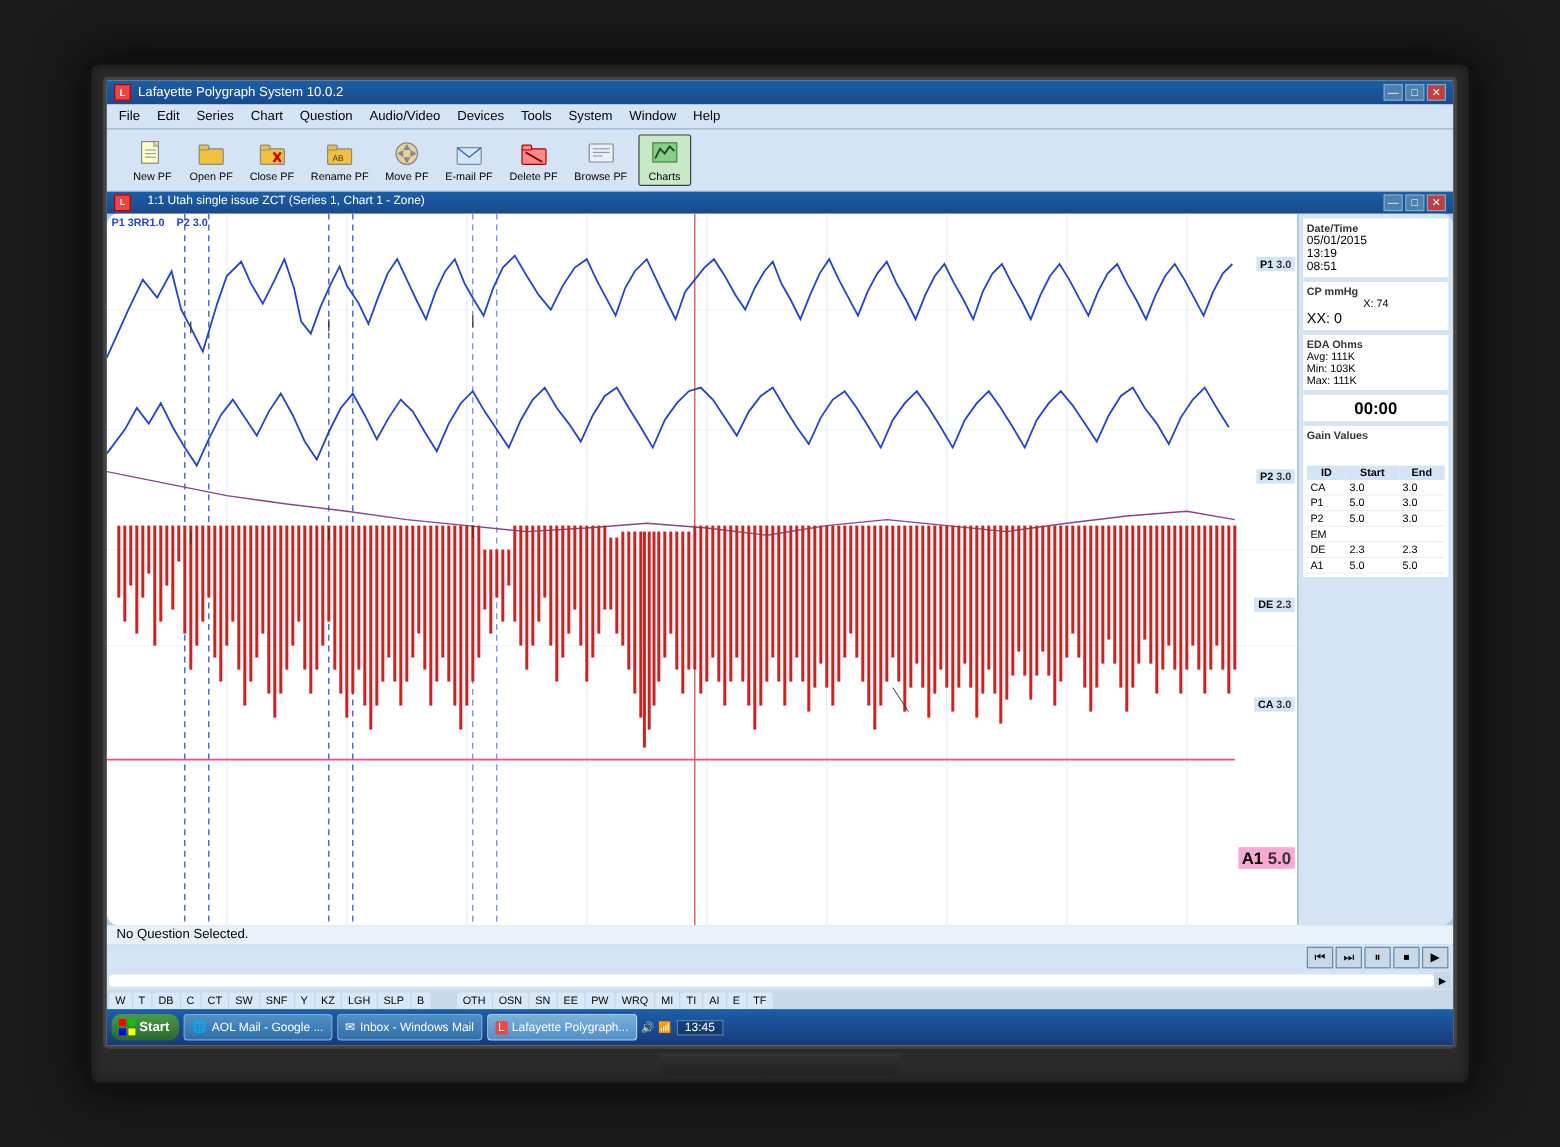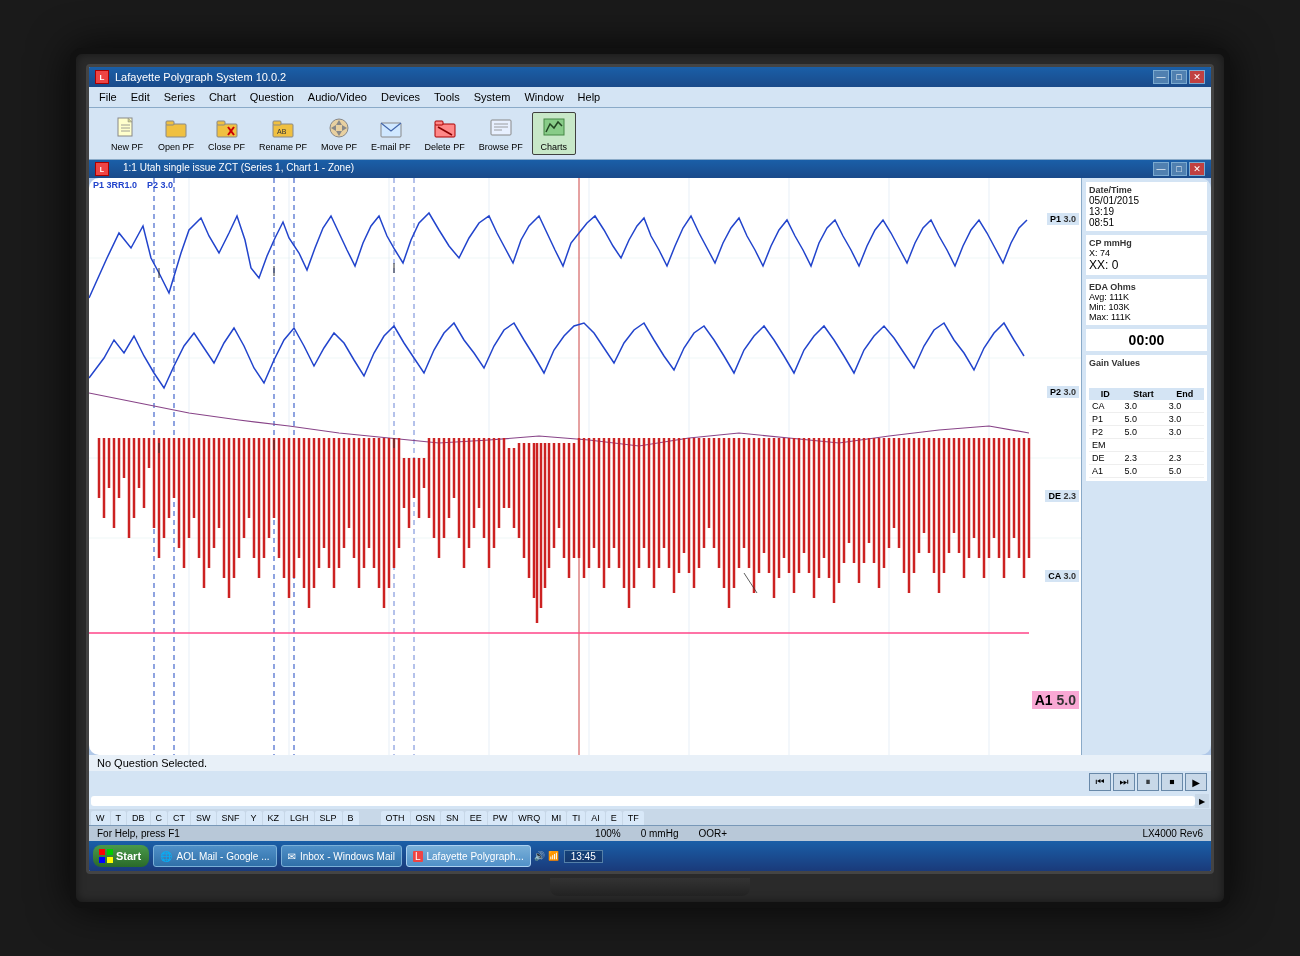--- a/index.html
+++ b/index.html
@@ -763,21 +763,21 @@
           <div class="right-panel">
             <div style="background:white;border:1px solid #8aac8;padding:3px;">
               <div style="font-size:9px;font-weight:bold;color:#333;">Date/Time</div>
               <div style="font-size:10px;">05/01/2015</div>
               <div style="font-size:10px;">13:19</div>
               <div style="font-size:10px;">08:51</div>
             </div>
 
             <div style="background:white;border:1px solid #8aac8;padding:3px;margin-top:2px;">
               <div style="font-size:9px;font-weight:bold;color:#333;">CP mmHg</div>
-              <div style="font-size:9px;">X:  74</div>
+              <div style="font-size:9px;text-align:center;">X:  74</div>
               <div style="font-size:12px;">XX: 0</div>
             </div>
 
             <div style="background:white;border:1px solid #8aac8;padding:3px;margin-top:2px;">
               <div style="font-size:9px;font-weight:bold;color:#333;">EDA Ohms</div>
               <div style="font-size:9px;">Avg: 111K</div>
               <div style="font-size:9px;">Min: 103K</div>
               <div style="font-size:9px;">Max: 111K</div>
             </div>
 
@@ -873,27 +873,20 @@
           <div class="tab-item">WRQ</div>
           <div class="tab-item">MI</div>
           <div class="tab-item">TI</div>
           <div class="tab-item">AI</div>
           <div class="tab-item">E</div>
           <div class="tab-item">TF</div>
         </div>
       </div>
     </div>
 
-    <div class="status-footer">
-      <span>For Help, press F1</span>
-      <span style="margin-left:auto;">100%</span>
-      <span>0 mmHg</span>
-      <span>OOR+</span>
-      <span style="margin-left:auto;">LX4000 Rev6</span>
-    </div>
 
     <div class="taskbar">
       <div class="start-btn">
         <svg width="14" height="14" viewBox="0 0 14 14">
           <rect x="0" y="0" width="6" height="6" fill="#f00"></rect>
           <rect x="8" y="0" width="6" height="6" fill="#0c0"></rect>
           <rect x="0" y="8" width="6" height="6" fill="#00f"></rect>
           <rect x="8" y="8" width="6" height="6" fill="#ff0"></rect>
         </svg>
         <span>Start</span>

